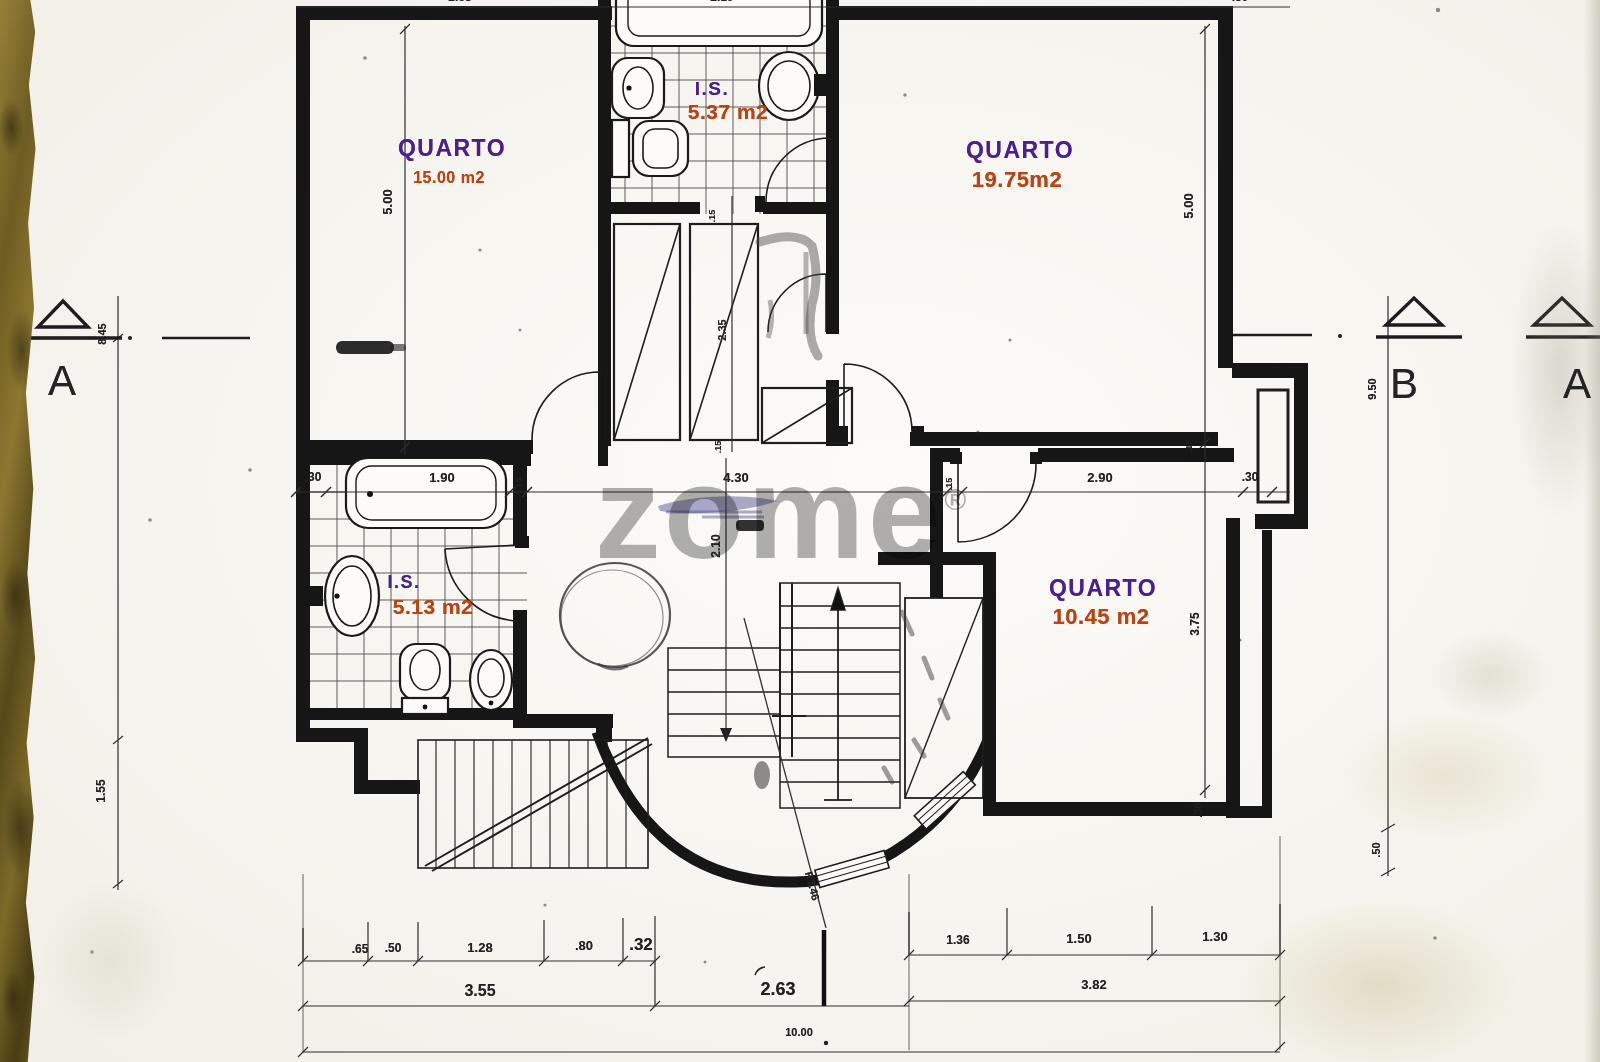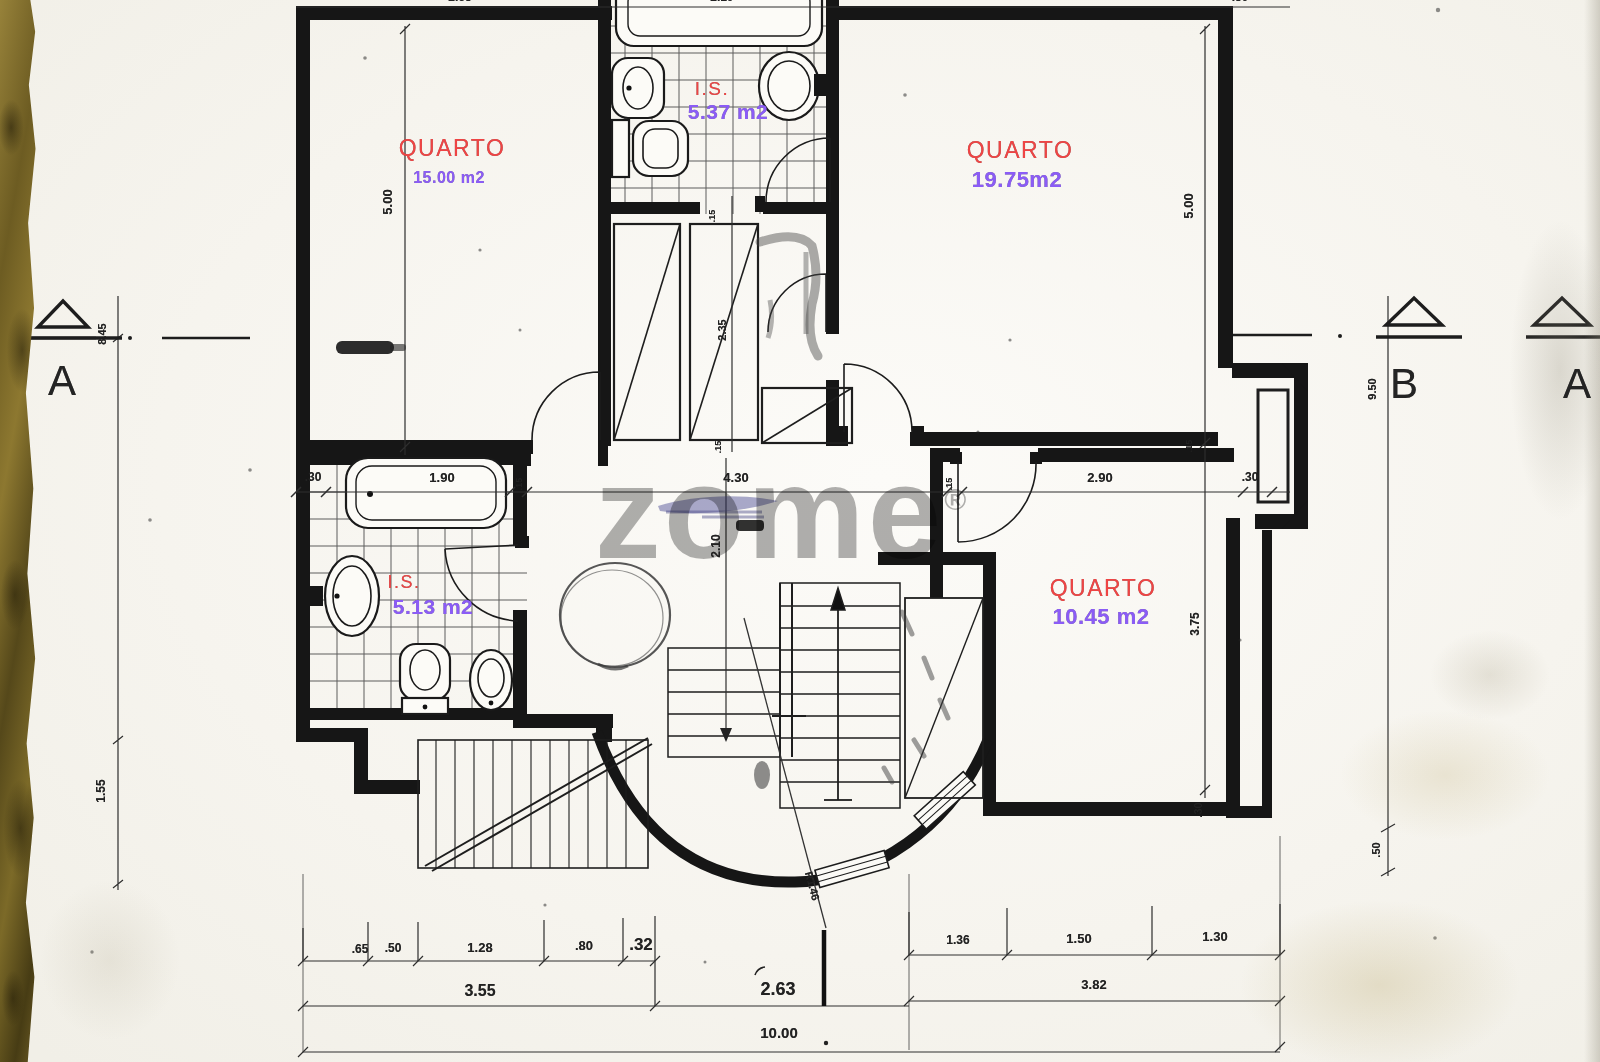--- a/index.html
+++ b/index.html
@@ -9,22 +9,22 @@
       radial-gradient(1200px 800px at 55% 45%, #fcfbf8 0%, #f6f4ee 60%, #f1efe7 100%);
     font-family:"Liberation Sans", sans-serif;
   }
   #plan{position:absolute;left:0;top:0;width:1600px;height:1062px;}
   svg{position:absolute;left:0;top:0;z-index:1;}
   
   .lb{position:absolute;z-index:4;transform:translate(-50%,-50%);white-space:nowrap;
       color:#1d1d1d;line-height:1;text-shadow:0 0 .5px rgba(20,20,20,.55);}
   .rot{transform:translate(-50%,-50%) rotate(-90deg);}
   .rrad{transform:translate(-50%,-50%) rotate(75deg);}
-  .room{font-weight:400;letter-spacing:1.5px;color:#ef4444;}
-  .area{font-weight:700;letter-spacing:.5px;color:#8b5cf6;}
+  .room{font-weight:700;letter-spacing:1.5px;color:#4c1d95;}
+  .area{font-weight:700;letter-spacing:.5px;color:#c2410c;}
   .dim{font-weight:700;color:#222;}
   .mk{font-size:42px;color:#242424;font-weight:400;letter-spacing:0;}
   .wm{position:absolute;left:782px;top:512px;z-index:3;transform:translate(-50%,-50%);
       font-weight:700;font-size:132px;letter-spacing:3px;color:#000000;opacity:.30;
       font-family:"Liberation Sans",sans-serif;}
   .wm sup{font-size:30px;vertical-align:48px;}
   
   .strip{position:absolute;left:0;top:0;width:37px;height:1062px;z-index:5;
     background:
       radial-gradient(18px 40px at 30% 12%, rgba(30,24,6,.55), transparent 70%),
@@ -332,21 +332,21 @@
 <div class="lb dim" style="left:393px;top:948px;font-size:12px;">.50</div>
 <div class="lb dim" style="left:480px;top:947px;font-size:13px;">1.28</div>
 <div class="lb dim" style="left:584px;top:945px;font-size:13px;">.80</div>
 <div class="lb dim" style="left:641px;top:944px;font-size:17px;">.32</div>
 <div class="lb dim" style="left:480px;top:991px;font-size:16px;">3.55</div>
 <div class="lb dim" style="left:778px;top:989px;font-size:18px;">2.63</div>
 <div class="lb dim" style="left:958px;top:940px;font-size:12px;">1.36</div>
 <div class="lb dim" style="left:1079px;top:938px;font-size:13px;">1.50</div>
 <div class="lb dim" style="left:1215px;top:936px;font-size:13px;">1.30</div>
 <div class="lb dim" style="left:1094px;top:984px;font-size:13px;">3.82</div>
-<div class="lb dim" style="left:779px;top:1032px;font-size:15px;">10.00</div>
+<div class="lb dim" style="left:799px;top:1032px;font-size:11px;">10.00</div>
 
 <div class="lb dim" style="left:460px;top:-3px;font-size:12px;">2.65</div>
 <div class="lb dim" style="left:722px;top:-3px;font-size:12px;">2.19</div>
 <div class="lb dim" style="left:1032px;top:-4px;font-size:12px;">3.93</div>
 <div class="lb dim" style="left:1240px;top:-3px;font-size:12px;">.50</div>
 
 <div class="strip"></div>
 <div class="edge"></div>
 <div class="blot" style="left:1240px;top:900px;width:280px;height:170px;background:radial-gradient(closest-side,rgba(186,168,110,.30),transparent);"></div>
 <div class="blot" style="left:1340px;top:710px;width:210px;height:130px;background:radial-gradient(closest-side,rgba(186,168,110,.22),transparent);"></div>

